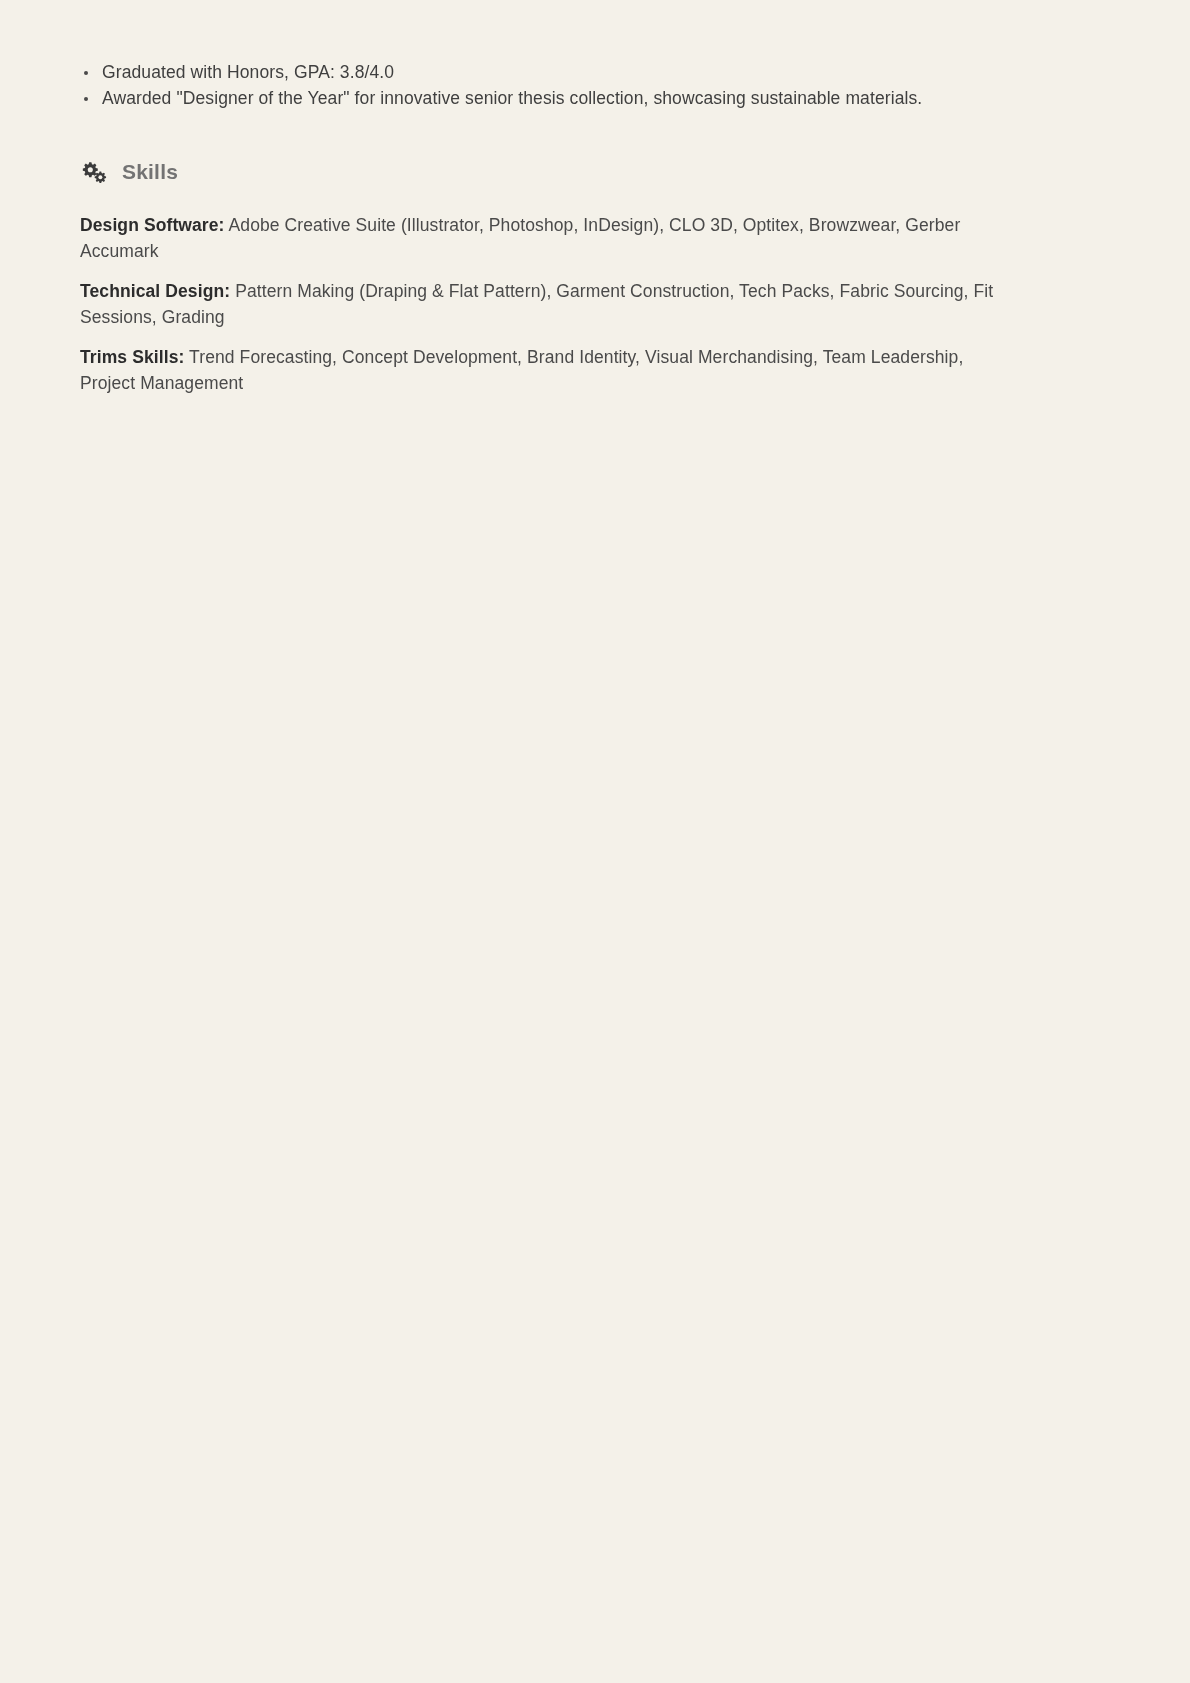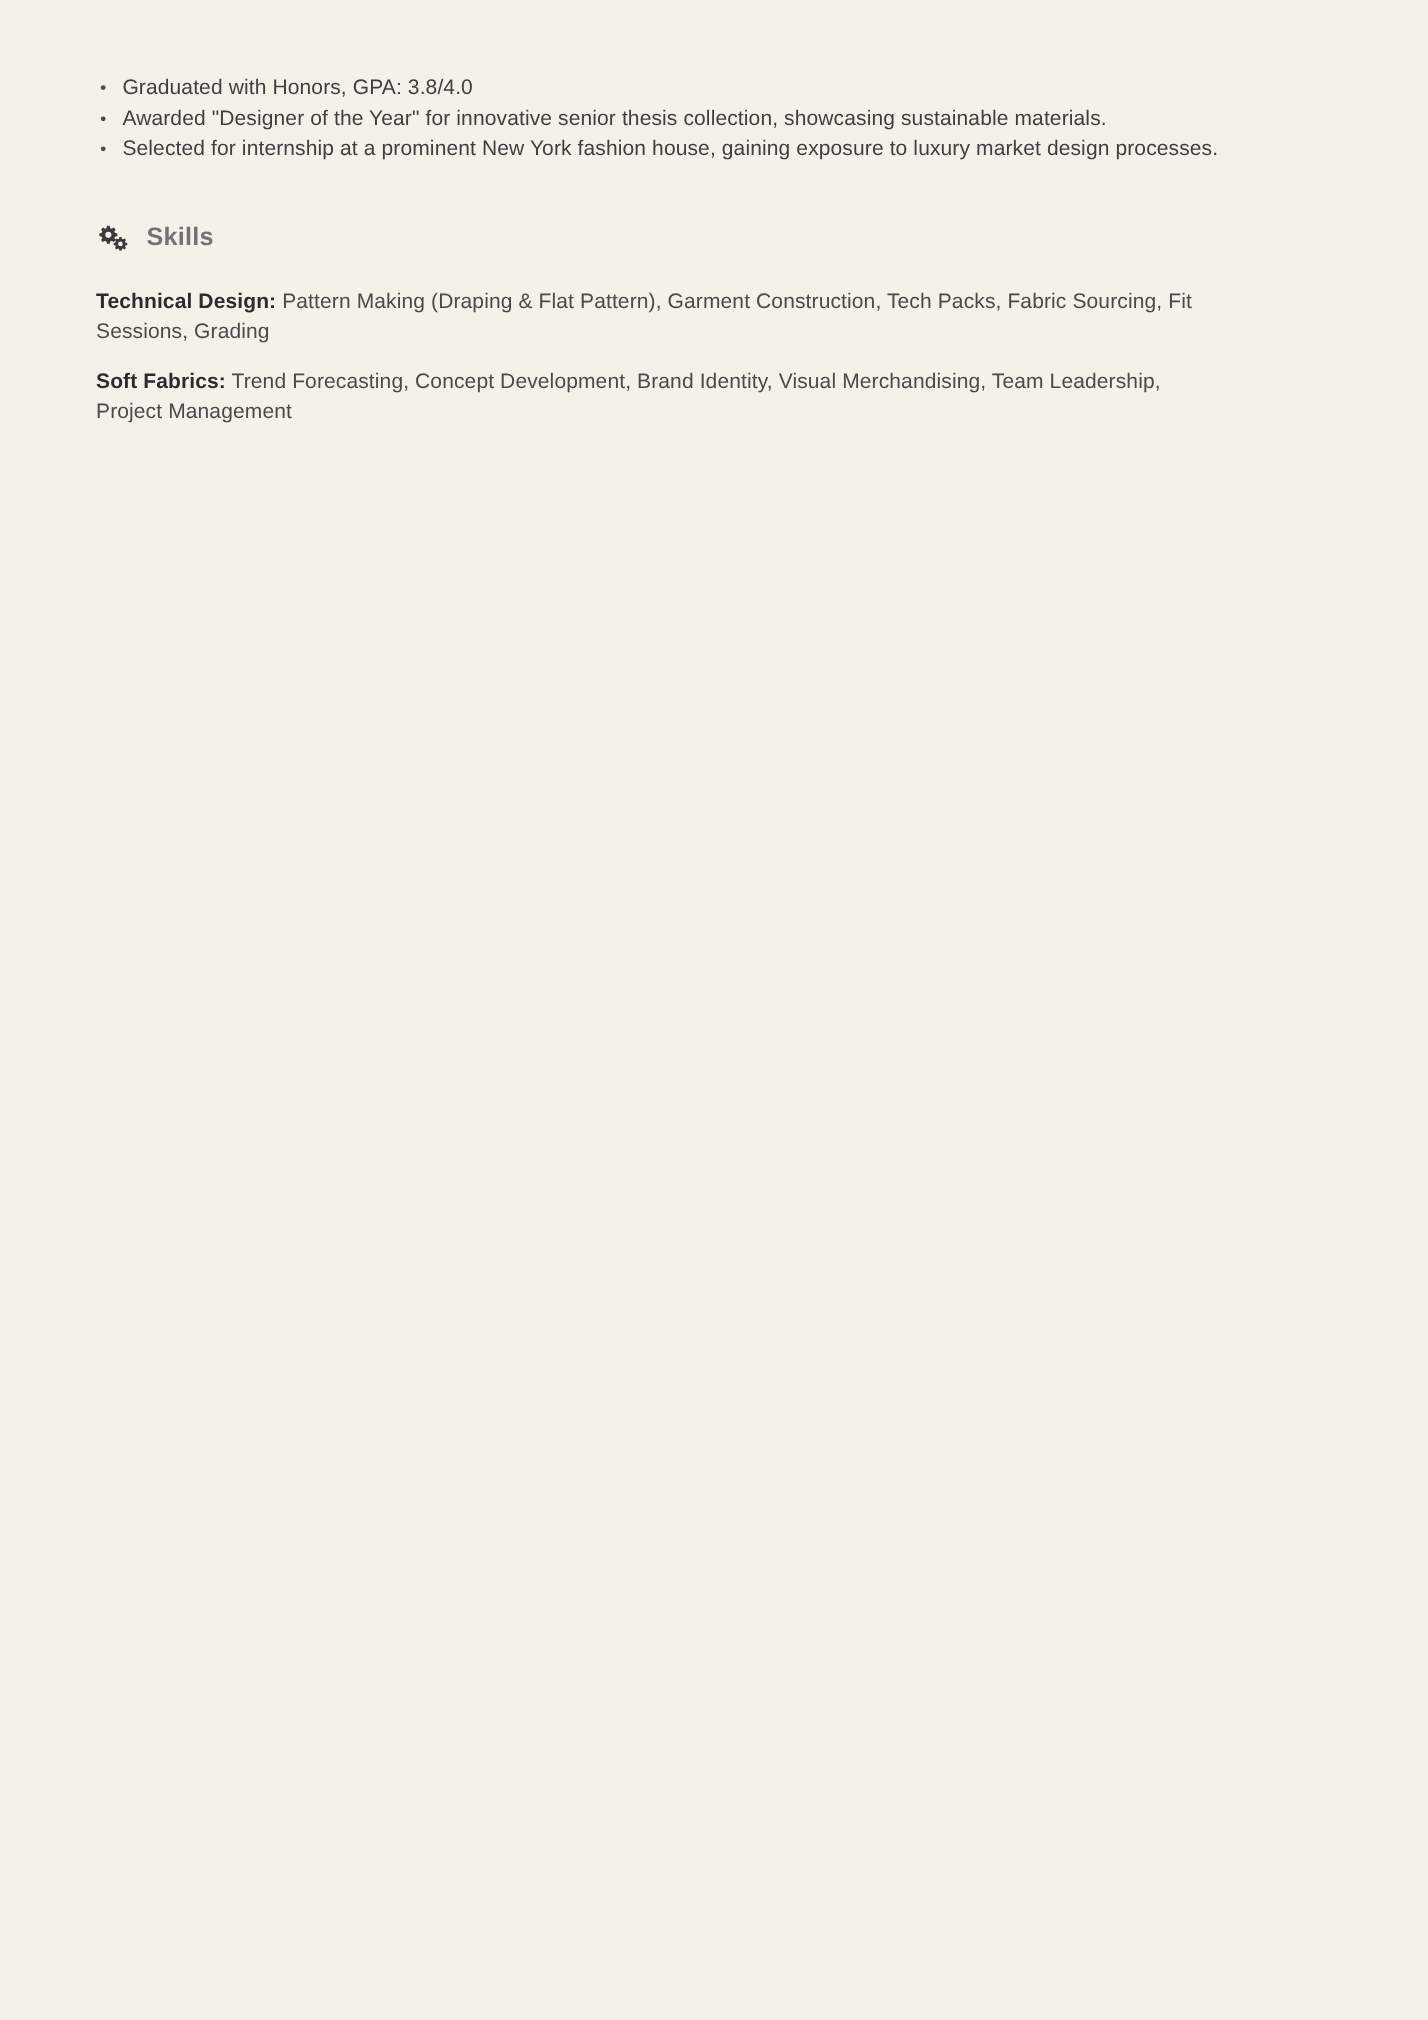--- a/index.html
+++ b/index.html
@@ -97,43 +97,46 @@
   }
 </style>
 </head>
 <body>
 
 <div class="page">
 
   <ul class="bullet-list">
     <li>Graduated with Honors, GPA: 3.8/4.0</li>
     <li>Awarded "Designer of the Year" for innovative senior thesis collection, showcasing sustainable materials.</li>
-    <li>Selected for internship at a prominent New York fashion house, gaining exposure to luxury market design processes.</li>
   </ul>
 
   <div class="section-head">
     <span class="section-icon">
       <svg width="30" height="30" viewBox="0 0 30 30" aria-hidden="true">
         <g fill="#3b3b3b">
 
           <path d="M11.4 5.2l.55 2.0 1.08.45 1.80-1.05 1.55 1.55-1.05 1.80.45 1.08 2.0.55v2.19l-2.0.55-.45 1.08 1.05 1.80-1.55 1.55-1.80-1.05-1.08.45-.55 2.0H9.21l-.55-2.0-1.08-.45-1.80 1.05-1.55-1.55 1.05-1.80-.45-1.08-2.0-.55v-2.19l2.0-.55.45-1.08-1.05-1.80 1.55-1.55 1.80 1.05 1.08-.45.55-2.0z"></path>
           <circle cx="10.3" cy="12.7" r="2.55" fill="#f4f1e9"></circle>
 
           <path d="M21.2 14.6l.42 1.52.82.34 1.37-.80 1.18 1.18-.80 1.37.34.82 1.52.42v1.66l-1.52.42-.34.82.80 1.37-1.18 1.18-1.37-.80-.82.34-.42 1.52h-1.66l-.42-1.52-.82-.34-1.37.80-1.18-1.18.80-1.37-.34-.82-1.52-.42v-1.66l1.52-.42.34-.82-.80-1.37 1.18-1.18 1.37.80.82-.34.42-1.52z"></path>
           <circle cx="20.37" cy="20.29" r="1.95" fill="#f4f1e9"></circle>
         </g>
       </svg>
     </span>
     <span class="section-title">Skills</span>
   </div>
 
   <div class="skills-body">
     <p class="skill-line">
+      <span class="skill-cat">Design Software:</span>
+      <span class="skill-val">Adobe Creative Suite (Illustrator, Photoshop, InDesign), CLO 3D, Optitex, Browzwear, Gerber Accumark</span>
+    </p>
+    <p class="skill-line">
       <span class="skill-cat">Technical Design:</span>
       <span class="skill-val">Pattern Making (Draping &amp; Flat Pattern), Garment Construction, Tech Packs, Fabric Sourcing, Fit Sessions, Grading</span>
     </p>
     <p class="skill-line">
-      <span class="skill-cat">Soft Fabrics:</span>
+      <span class="skill-cat">Trims Skills:</span>
       <span class="skill-val">Trend Forecasting, Concept Development, Brand Identity, Visual Merchandising, Team Leadership, Project Management</span>
     </p>
   </div>
 
 </div>
 
 </body></html>

